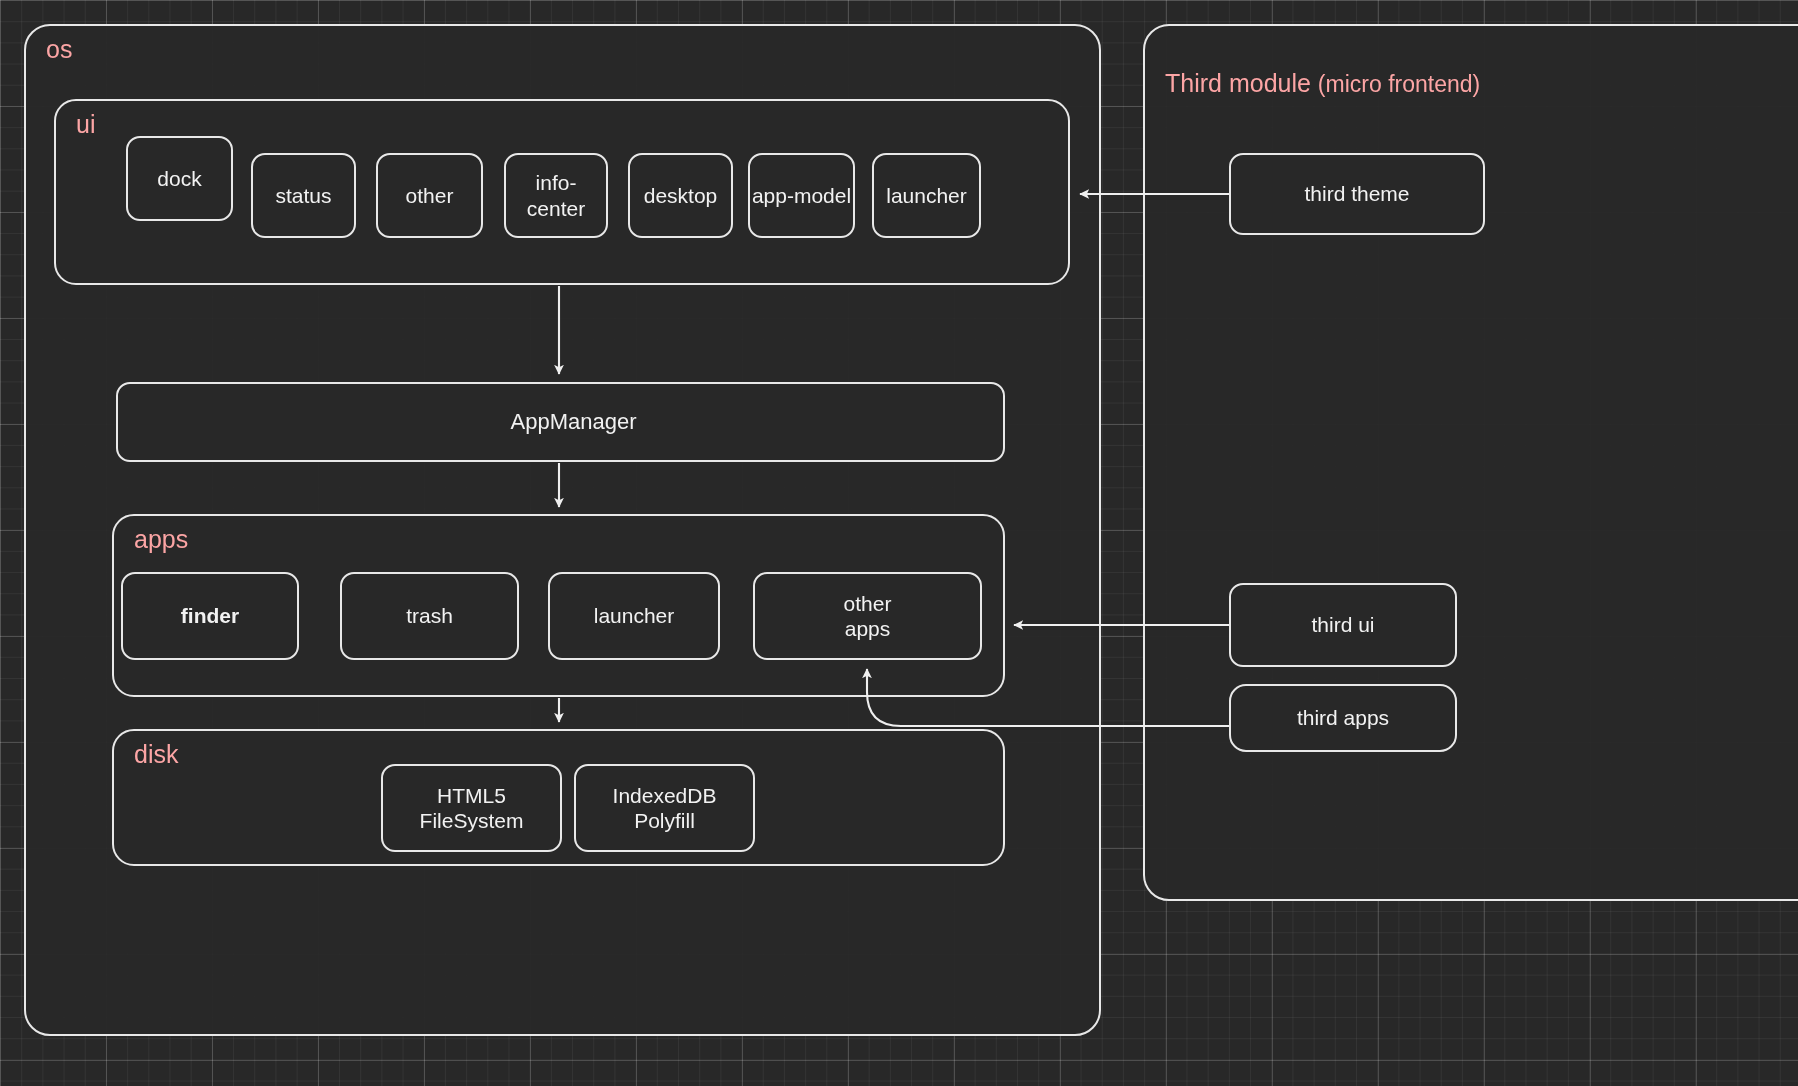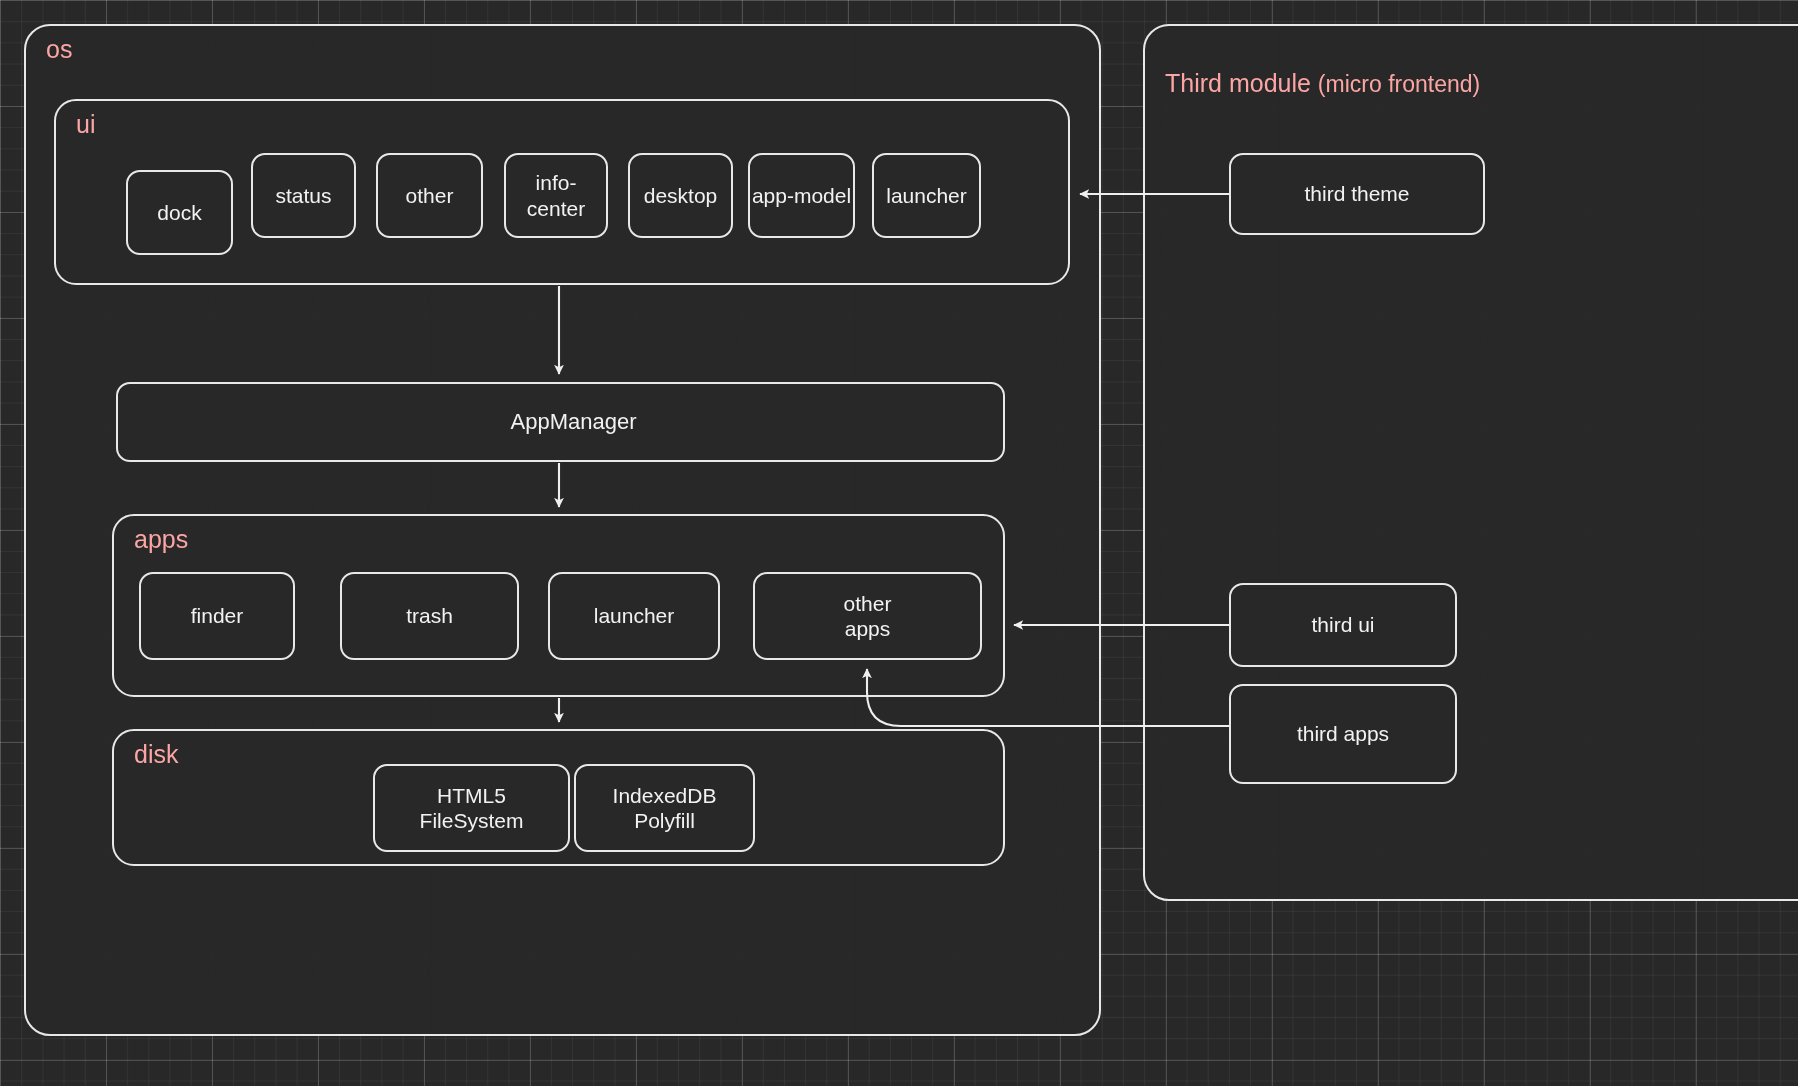--- a/index.html
+++ b/index.html
@@ -82,60 +82,60 @@
 <div id="canvas">
 
   <div class="grp" style="left:24px; top:24px; width:1077px; height:1012px;">
     <div class="grp-label">os</div>
   </div>
 
   <div class="grp" style="left:54px; top:99px; width:1016px; height:186px; border-radius:22px;">
     <div class="grp-label">ui</div>
   </div>
 
-  <div class="node" style="left:126px; top:170px; width:107px; height:85px;">dock</div>
+  <div class="node" style="left:126px; top:136px; width:107px; height:85px;">dock</div>
   <div class="node" style="left:251px; top:153px; width:105px; height:85px;">status</div>
   <div class="node" style="left:376px; top:153px; width:107px; height:85px;">other</div>
   <div class="node" style="left:504px; top:153px; width:104px; height:85px;">info-
 center</div>
   <div class="node" style="left:628px; top:153px; width:105px; height:85px;">desktop</div>
   <div class="node overflow" style="left:748px; top:153px; width:107px; height:85px;">app-model</div>
   <div class="node overflow" style="left:872px; top:153px; width:109px; height:85px;">launcher</div>
 
 
   <div class="node wide" style="left:116px; top:382px; width:889px; height:80px;padding-left:28px;">AppManager</div>
 
   <div class="grp" style="left:112px; top:514px; width:893px; height:183px; border-radius:22px;">
     <div class="grp-label">apps</div>
   </div>
 
-  <div class="node" style="left:139px; top:572px; width:156px; height:88px;">finder</div>
+  <div class="node" style="left:121px; top:572px; width:178px; height:88px;font-weight:bold;">finder</div>
   <div class="node" style="left:340px; top:572px; width:179px; height:88px;">trash</div>
   <div class="node" style="left:548px; top:572px; width:172px; height:88px;">launcher</div>
   <div class="node" style="left:753px; top:572px; width:229px; height:88px;">other
 apps</div>
 
   <div class="grp" style="left:112px; top:729px; width:893px; height:137px; border-radius:22px;">
     <div class="grp-label">disk</div>
   </div>
 
-  <div class="node" style="left:373px; top:764px; width:197px; height:88px;">HTML5
+  <div class="node" style="left:381px; top:764px; width:181px; height:88px;">HTML5
 FileSystem</div>
   <div class="node" style="left:574px; top:764px; width:181px; height:88px;">IndexedDB
 Polyfill</div>
 
   <div class="grp" style="left:1143px; top:24px; width:1041px; height:877px;">
     <div class="grp-label" style="left:20px; top:44px;">
       <span>Third module </span><span class="sub">(micro frontend)</span>
     </div>
   </div>
 
   <div class="node" style="left:1229px; top:153px; width:256px; height:82px;text-align:center;">third theme</div>
   <div class="node" style="left:1229px; top:583px; width:228px; height:84px;">third ui</div>
-  <div class="node" style="left:1229px; top:684px; width:228px; height:100px;">third apps</div>
+  <div class="node" style="left:1229px; top:684px; width:228px; height:68px;border-radius:17px;">third apps</div>
 
   <svg class="edges" viewBox="0 0 1798 1086" preserveAspectRatio="none">
     <defs>
       <marker id="ah" markerWidth="11" markerHeight="11" refX="9.2" refY="5.5" orient="auto" markerUnits="userSpaceOnUse">
         <path d="M0,0.6 L10,5.5 L0,10.4 L2.4,5.5 Z" fill="#efefef"></path>
       </marker>
     </defs>
 
     <g>
       <path d="M559,286 L559,374" stroke="#efefef" stroke-width="2.1" fill="none" marker-end="url(#ah)"></path>

